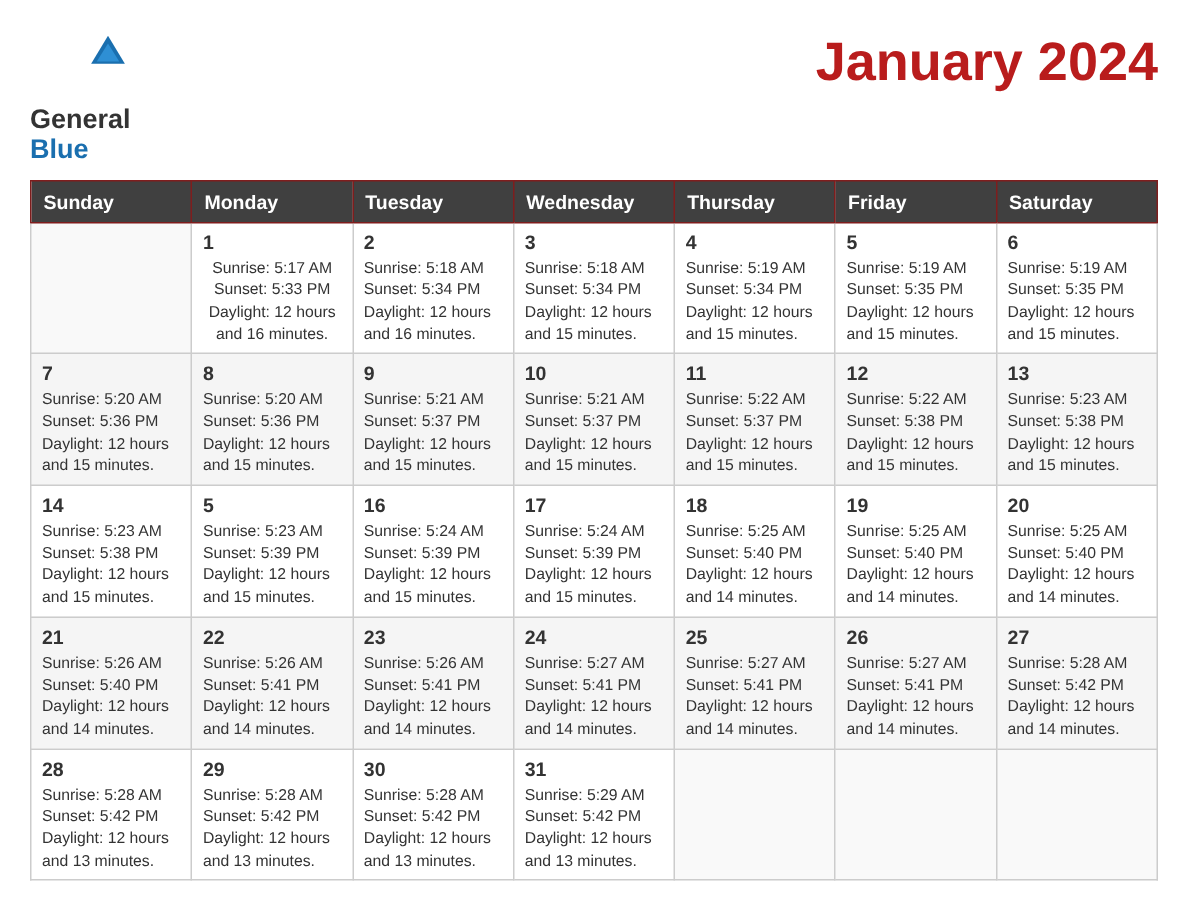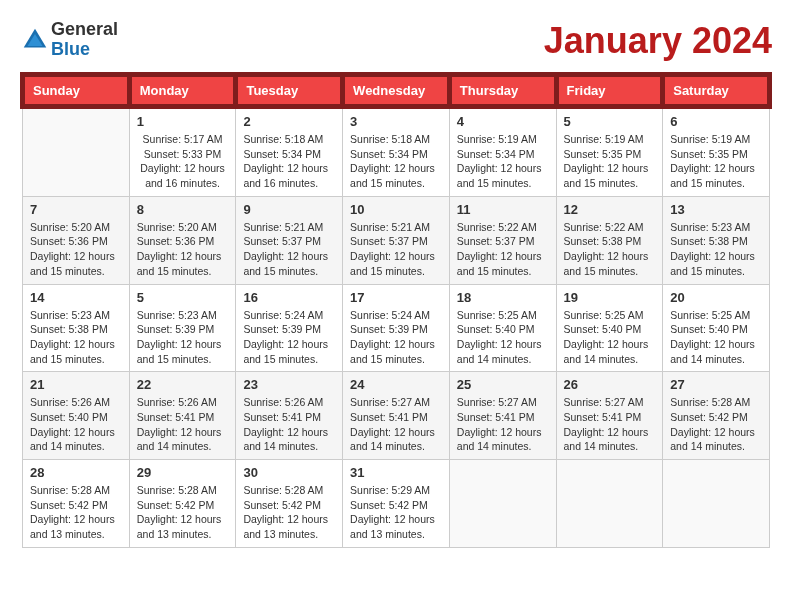--- a/index.html
+++ b/index.html
@@ -11,22 +11,23 @@
       padding: 20px;
     }
     .header {
       display: flex;
       justify-content: space-between;
       align-items: flex-start;
       margin-bottom: 10px;
     }
     .logo {
       display: flex;
-      align-items: center;
-      gap: 1px;
+      align-items: flex-end;
+      gap: 20px;
+      flex-direction: column;
     }
     .logo-text {
       font-size: 18px;
       font-weight: bold;
       line-height: 1.1;
     }
     .logo-text .general { color: #333; }
     .logo-text .blue { color: #1a6faf; }
     .logo-icon {
       width: 30px;
@@ -43,27 +44,27 @@
     .location {
       font-size: 16px;
       color: #555;
     }
     table {
       width: 100%;
       border-collapse: collapse;
       font-size: 11px;
     }
     thead tr th {
-      background-color: #ef4444;
+      background-color: #404040;
       color: white;
       padding: 6px 8px;
       text-align: left;
       font-size: 13px;
       font-weight: bold;
-      border: 5px solid #7f1d1d;
+      border: 1px solid #7f1d1d;
     }
     tbody tr td {
       border: 1px solid #ccc;
       padding: 5px 7px;
       vertical-align: top;
       width: calc(100% / 7);
       min-height: 80px;
     }
     tbody tr td.empty {
       background: #f9f9f9;

